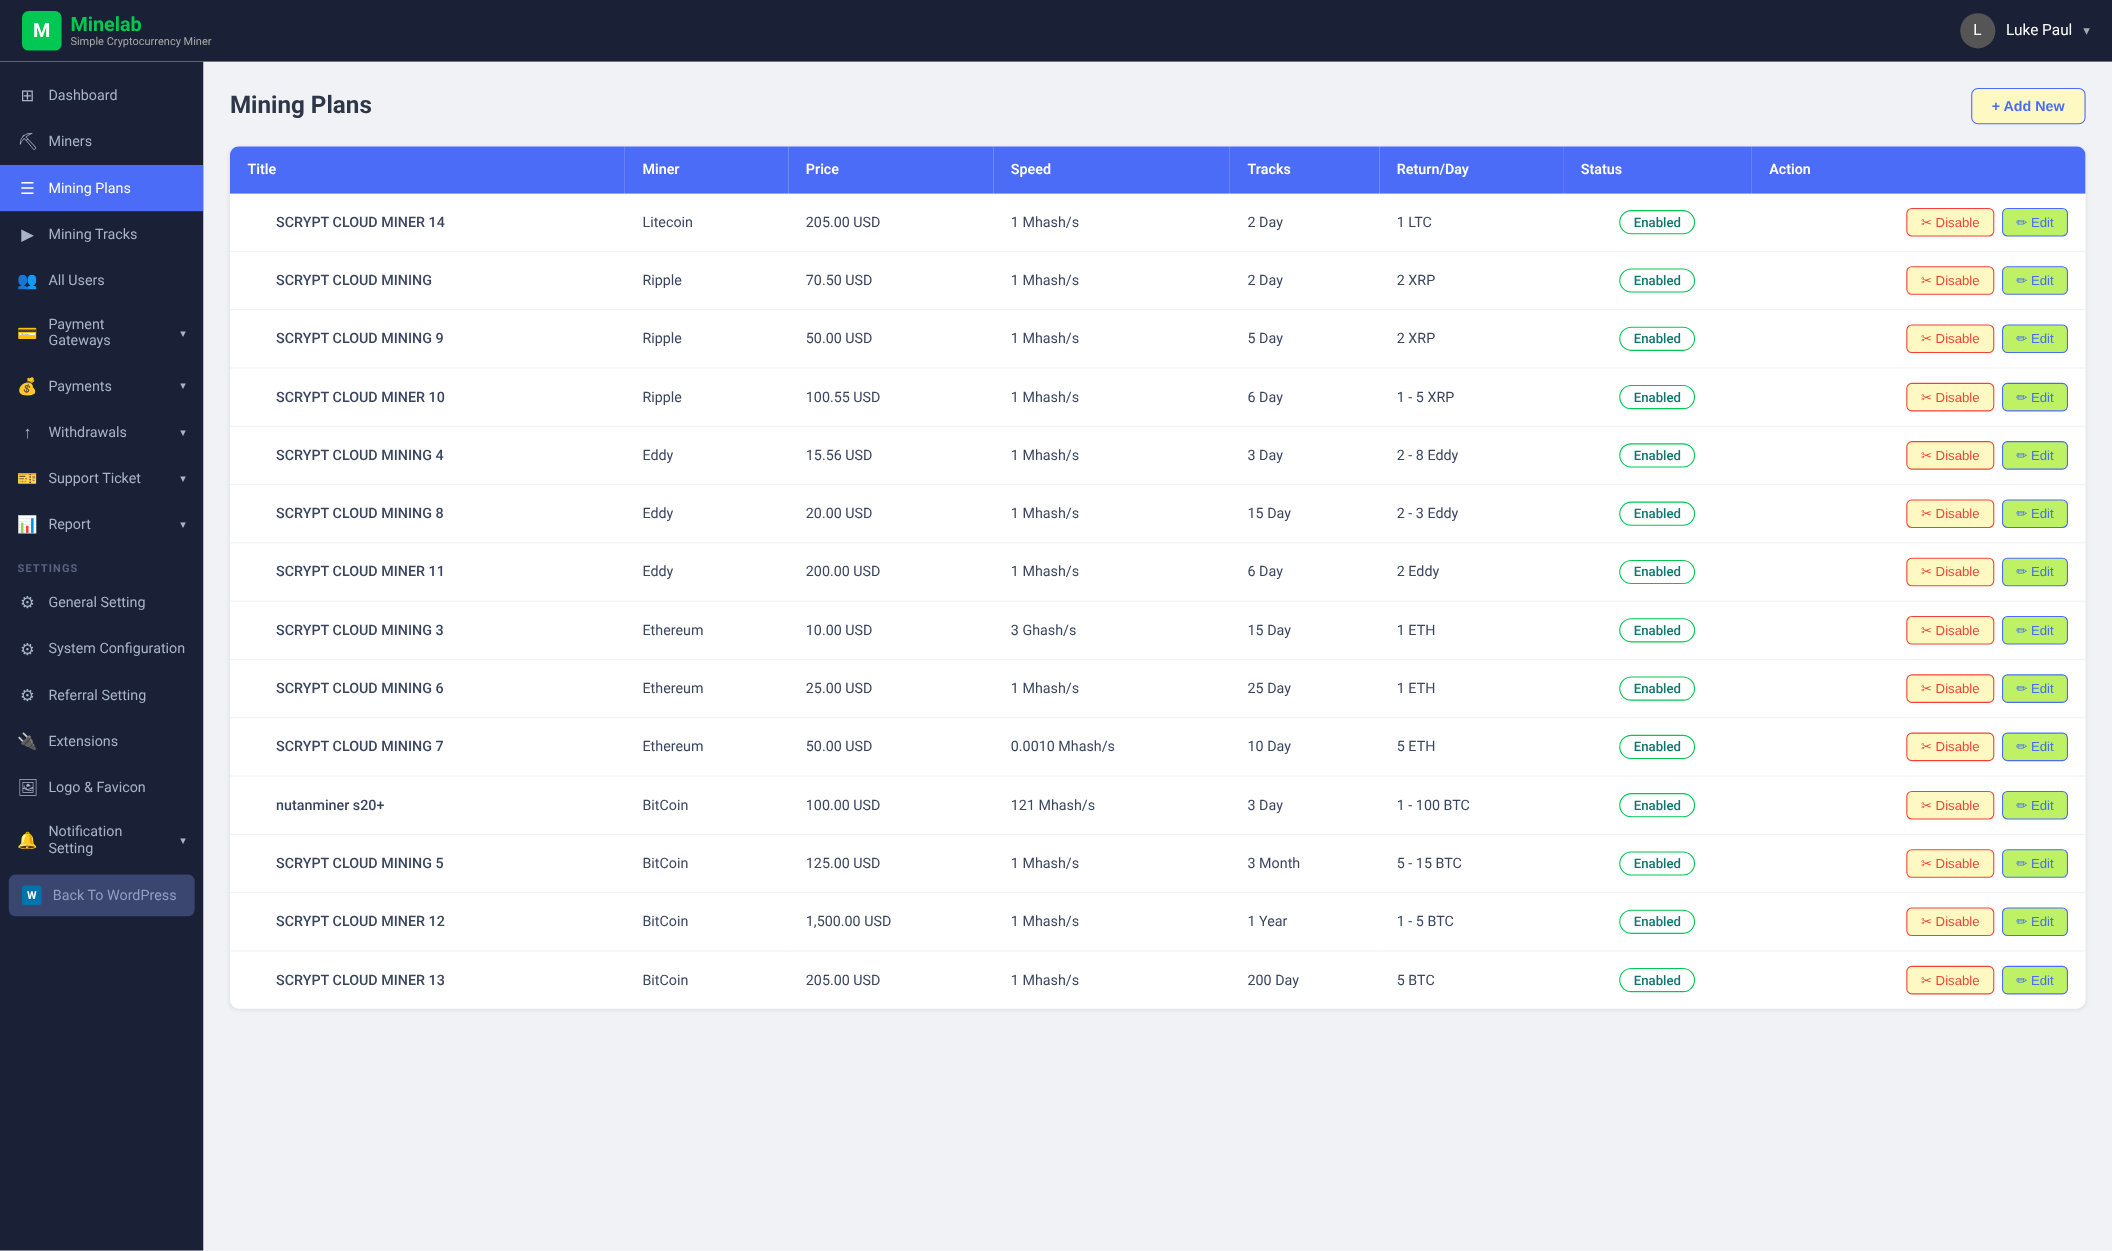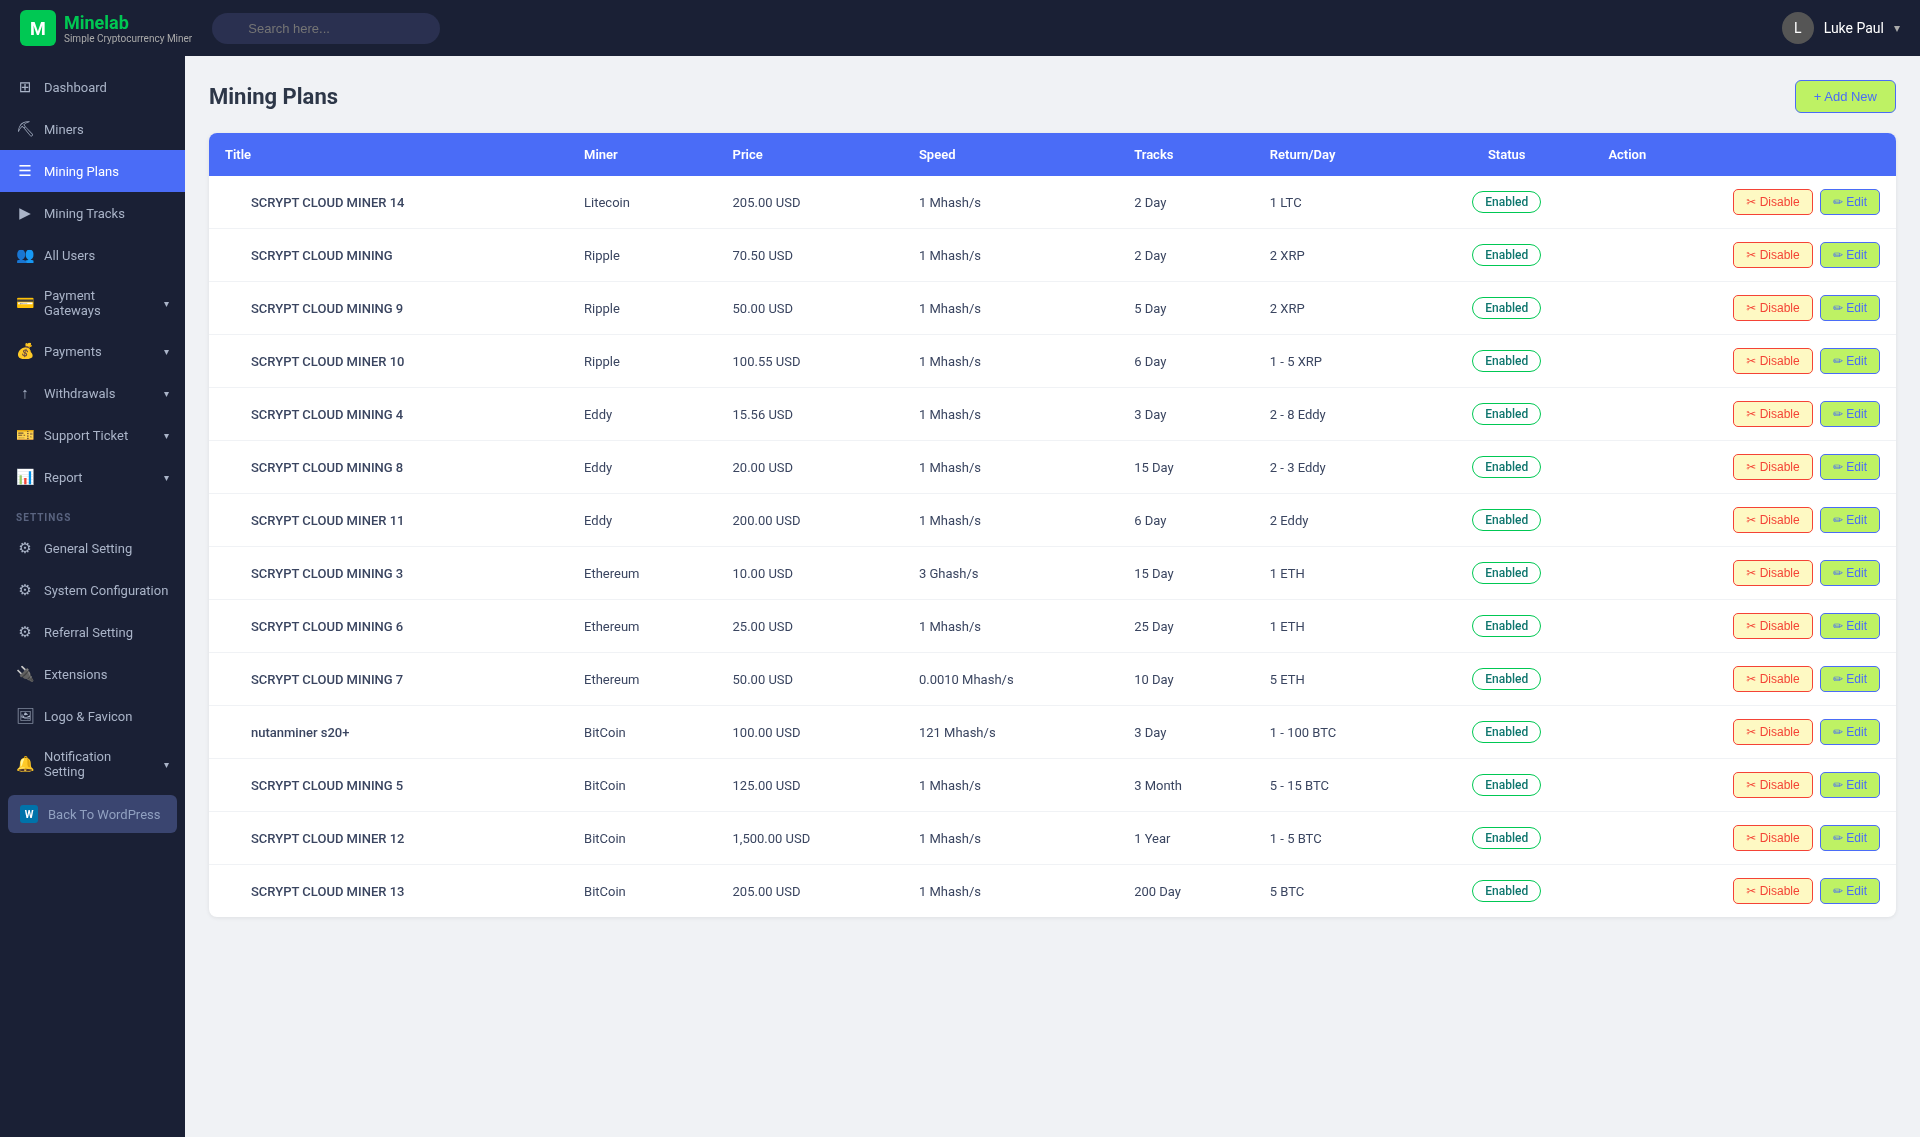--- a/index.html
+++ b/index.html
@@ -159,28 +159,28 @@
       align-items: center;
       justify-content: space-between;
       margin-bottom: 20px;
     }
     .page-title {
       font-size: 22px;
       font-weight: 700;
       color: #2d3748;
     }
     .add-new-btn {
-      background: #bef264;
+      background: #fef9c3;
       border: 1.5px solid #4a6cf7;
       color: #4a6cf7;
       padding: 8px 18px;
       border-radius: 6px;
       font-size: 13px;
       cursor: pointer;
-      font-weight: 400;
+      font-weight: 700;
     }
 
     
     .table-container {
       background: white;
       border-radius: 8px;
       overflow: hidden;
       box-shadow: 0 1px 4px rgba(0,0,0,0.08);
     }
     table {
@@ -192,21 +192,21 @@
     }
     thead th {
       color: white;
       font-size: 13px;
       font-weight: 600;
       padding: 14px 16px;
       text-align: left;
       white-space: nowrap;
     }
     thead th.right { }
-    thead th.center { text-align: center; }
+    thead th.center { text-align: left; }
 
     tbody tr {
       border-bottom: 1px solid #f0f2f5;
     }
     tbody tr:last-child { border-bottom: none; }
 
     tbody td {
       padding: 13px 16px;
       font-size: 13px;
       color: #3a4560;
@@ -255,23 +255,20 @@
   <div class="logo-area">
     <div class="logo-icon">M</div>
     <div class="logo-text">
       <div class="logo-name">
         <span>Mine</span><span style="color:#00c853">lab</span>
       </div>
       <div class="logo-sub">Simple Cryptocurrency Miner</div>
     </div>
   </div>
 
-  <div class="search-wrapper">
-    <input class="search-bar" type="text" placeholder="Search here..." style="">
-  </div>
 
   <div class="header-right">
     <div class="user-avatar">L</div>
     <span class="user-name">Luke Paul</span>
     <span class="user-caret">▾</span>
   </div>
 </div>
 
 <div class="main-layout">
 

